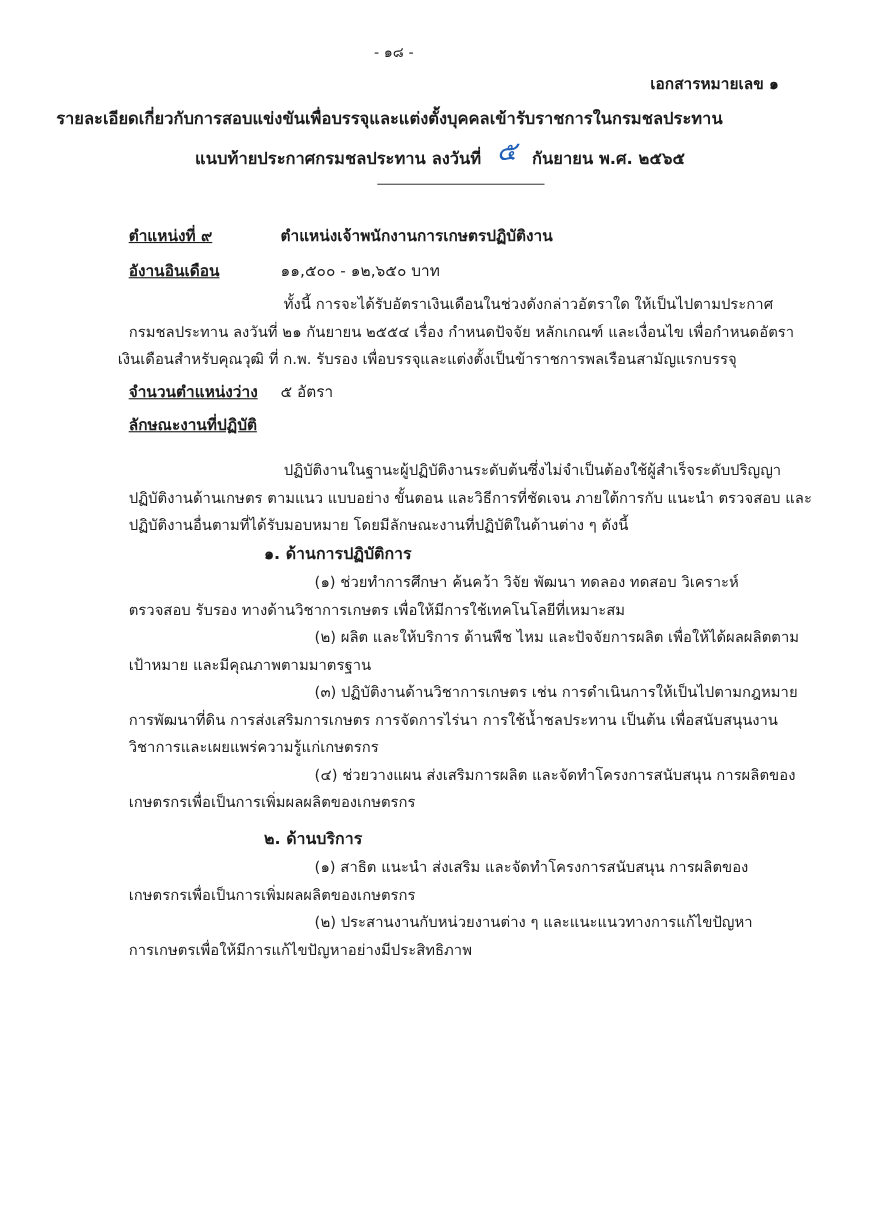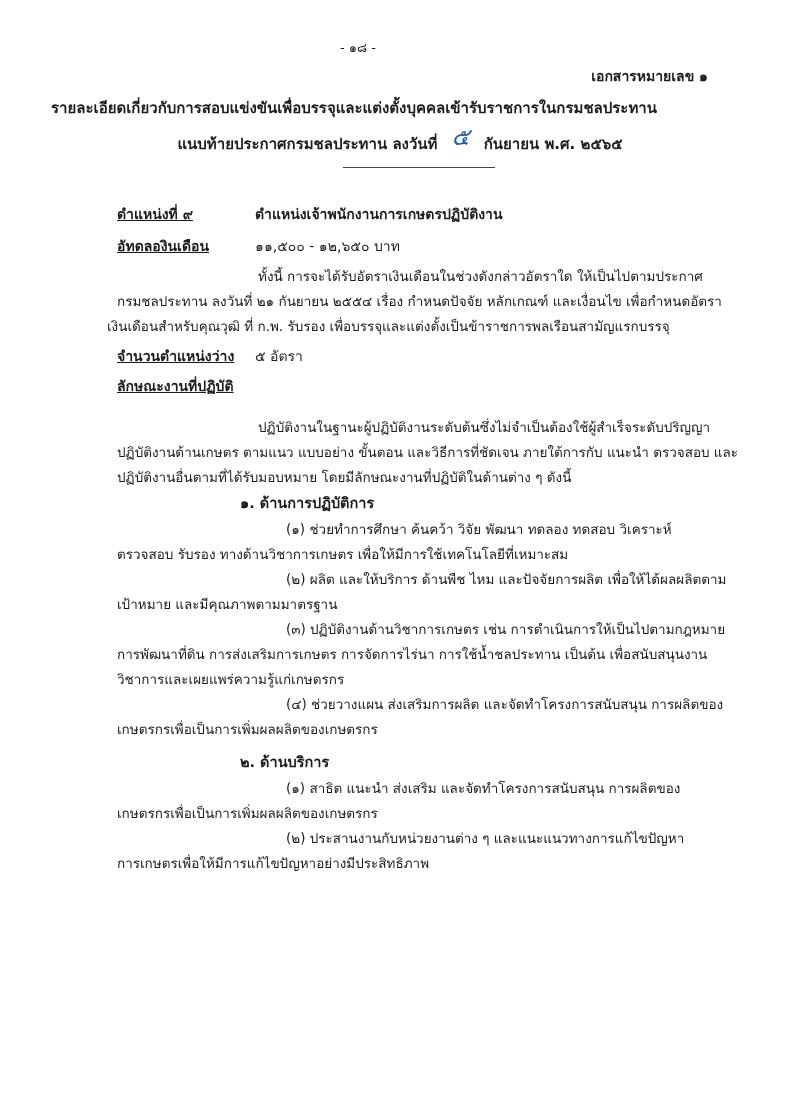--- a/index.html
+++ b/index.html
@@ -27,21 +27,21 @@
 <div class="abs doc-no">เอกสารหมายเลข ๑</div>
 <div class="abs title1">รายละเอียดเกี่ยวกับการสอบแข่งขันเพื่อบรรจุและแต่งตั้งบุคคลเข้ารับราชการในกรมชลประทาน</div>
 <div class="abs title2">
   <span>แนบท้ายประกาศกรมชลประทาน ลงวันที่</span><span class="hand">๕</span><span>กันยายน  พ.ศ. ๒๕๖๕</span>
 </div>
 <div class="abs rule"></div>
 
 <div class="abs label" style="top:203px;left:117px;">ตำแหน่งที่  ๙</div>
 <div class="abs val bold" style="top:203px;left:255px;font-size:14px;">ตำแหน่งเจ้าพนักงานการเกษตรปฏิบัติงาน</div>
 
-<div class="abs label" style="top:235px;left:117px;">อัทดลองินเดือน</div>
+<div class="abs label" style="top:235px;left:117px;">อังานอินเดือน</div>
 <div class="abs val" style="top:235px;left:255px;">๑๑,๕๐๐ - ๑๒,๖๕๐   บาท</div>
 <div class="abs line" style="top:265px;left:258px;">ทั้งนี้ การจะได้รับอัตราเงินเดือนในช่วงดังกล่าวอัตราใด ให้เป็นไปตามประกาศ</div>
 <div class="abs line" style="top:290px;left:117px;">กรมชลประทาน ลงวันที่ ๒๑ กันยายน ๒๕๕๔  เรื่อง กำหนดปัจจัย หลักเกณฑ์ และเงื่อนไข เพื่อกำหนดอัตรา</div>
 <div class="abs line" style="top:315px;left:107px;">เงินเดือนสำหรับคุณวุฒิ ที่ ก.พ. รับรอง เพื่อบรรจุและแต่งตั้งเป็นข้าราชการพลเรือนสามัญแรกบรรจุ</div>
 
 <div class="abs label" style="top:345px;left:117px;">จำนวนตำแหน่งว่าง</div>
 <div class="abs val" style="top:345px;left:255px;">๕  อัตรา</div>
 
 <div class="abs label" style="top:375px;left:117px;">ลักษณะงานที่ปฏิบัติ</div>
 <div class="abs line" style="top:416px;left:258px;">ปฏิบัติงานในฐานะผู้ปฏิบัติงานระดับต้นซึ่งไม่จำเป็นต้องใช้ผู้สำเร็จระดับปริญญา</div>

